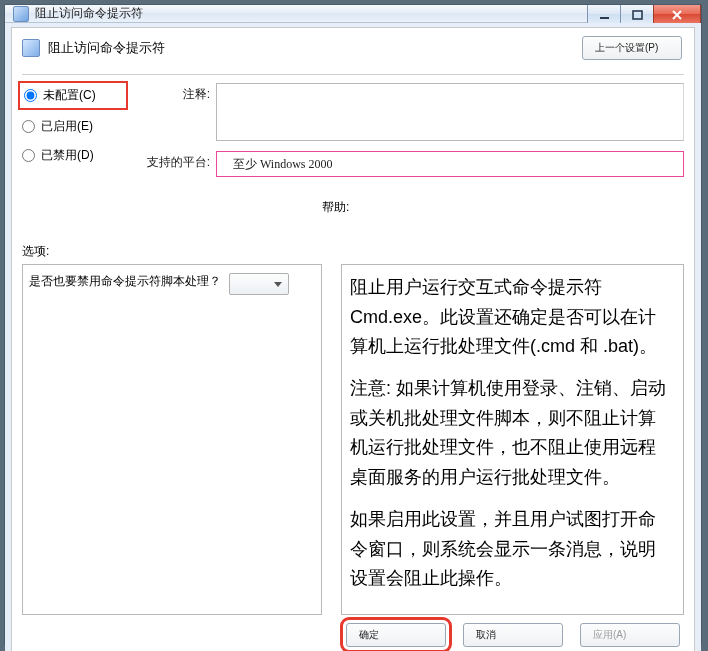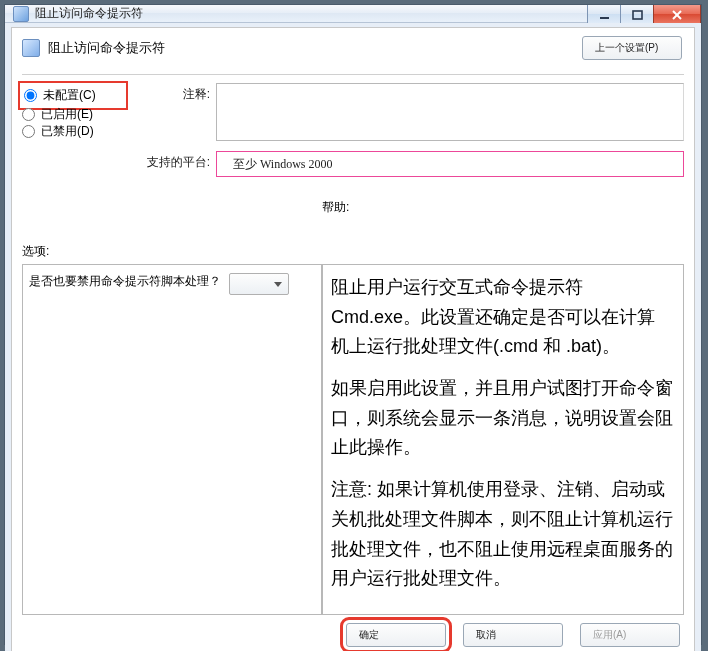--- a/index.html
+++ b/index.html
@@ -118,21 +118,21 @@
     border-radius:3px;
     display:inline-flex;
     align-items:center;
     justify-content:flex-start;
     font-size:10px;
     color:#222;
   }
   .divider { height:1px; background:#d0d0d0; margin:4px 0 8px 0; }
 
   .settings-row { display:flex; align-items:flex-start; gap:18px; }
-  .radio-col { width:100px; padding-top:2px; display:flex; flex-direction:column; }
+  .radio-col { width:100px; padding-top:2px; display:flex; flex-direction:column; gap:12px; }
   .radio-item { display:flex; align-items:center; gap:6px; }
   .radio-item input { margin:0; }
   .radio-item.highlight {
     border:2px solid #e63a2e;
     padding:4px 8px 4px 4px;
     margin:-4px -6px -4px -4px;
   }
   .fields-col { flex:1; display:flex; flex-direction:column; gap:10px; }
   .field-row { display:flex; align-items:flex-start; gap:6px;justify-content:flex-end; }
   .field-label { width:70px; text-align:right; padding-top:3px; color:#222; }
@@ -140,21 +140,21 @@
     flex:1; height:58px; background:#fff;
     border:1px solid #b8b8b8; border-right-color:#d8d8d8;
   }
   .platform-box {
     flex:1; height:26px; line-height:24px; padding:0 16px;
     border:1px solid #ec4899; color:#222;font-family:Liberation Serif, serif;
   }
 
   .labels-row { display:flex; margin-top:22px; margin-bottom:4px; }
   .labels-row .lab-left { width:300px;margin-top:44px; }
-  .panes-row { flex:1; display:flex; gap:0; min-height:0; }
+  .panes-row { flex:1; display:flex; gap:19px; min-height:0; }
   .pane {
     border:1px solid #b8b8b8;
     background:#fff;
     overflow:auto;
     position:relative;
   }
   .pane-left { width:300px; padding:8px 6px; display:flex; align-items:flex-start; gap:8px;}
   .pane-right { flex:1; padding:8px 10px 8px 8px; line-height:1.65; font-size:18px;}
   .dropdown {
     width:60px; height:22px;
@@ -260,22 +260,22 @@
           <div>帮助:</div>
         </div>
 
         <div class="panes-row">
           <div class="pane pane-left">
             <span>是否也要禁用命令提示符脚本处理？</span>
             <div class="dropdown"></div>
           </div>
           <div class="pane pane-right">
             <p>阻止用户运行交互式命令提示符 Cmd.exe。此设置还确定是否可以在计算机上运行批处理文件(.cmd 和 .bat)。</p>
+            <p>注意: 如果计算机使用登录、注销、启动或关机批处理文件脚本，则不阻止计算机运行批处理文件，也不阻止使用远程桌面服务的用户运行批处理文件。</p>
             <p>如果启用此设置，并且用户试图打开命令窗口，则系统会显示一条消息，说明设置会阻止此操作。</p>
-            <p>注意: 如果计算机使用登录、注销、启动或关机批处理文件脚本，则不阻止计算机运行批处理文件，也不阻止使用远程桌面服务的用户运行批处理文件。</p>
           </div>
         </div>
 
         <div class="footer">
           <div class="btn ok-highlight">
               <span>确定</span>
             </div>
           <div class="btn">
               <span>取消</span>
             </div>

